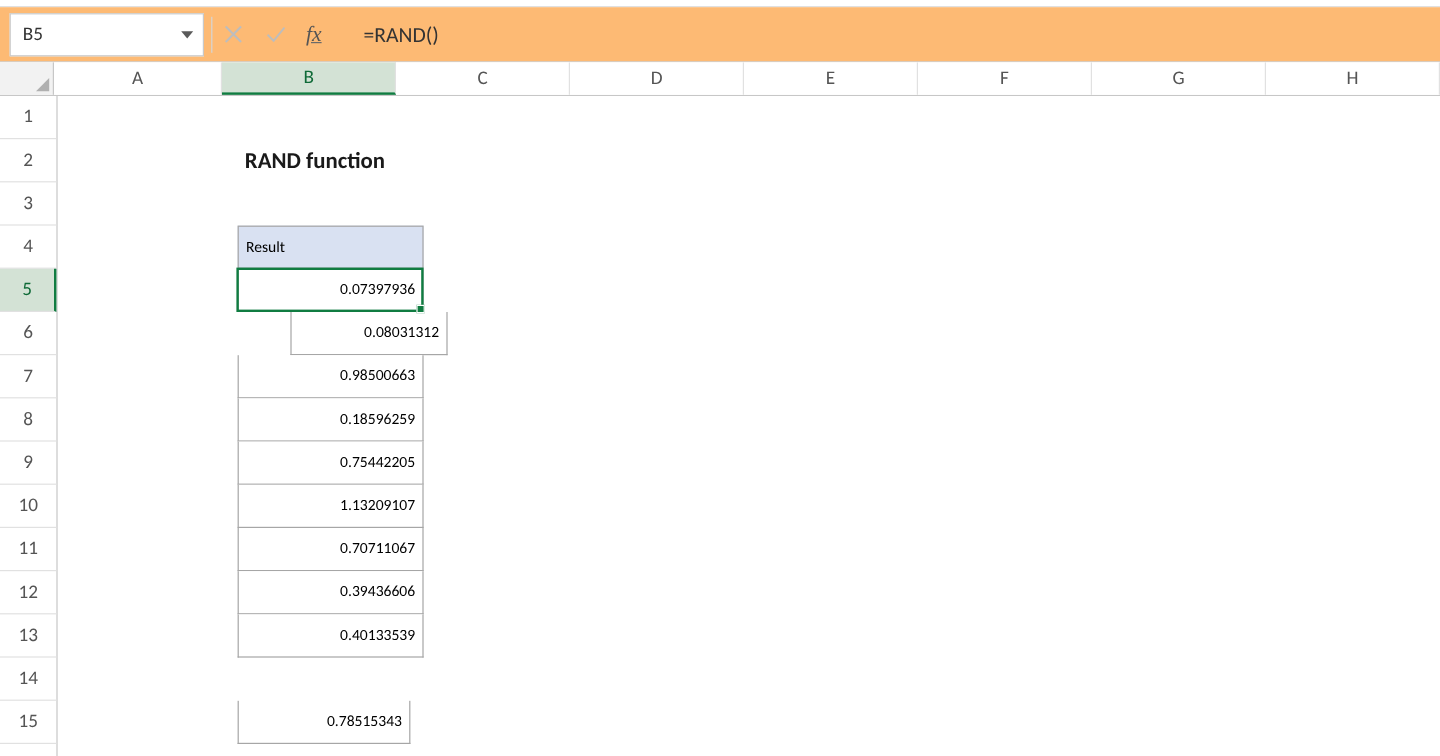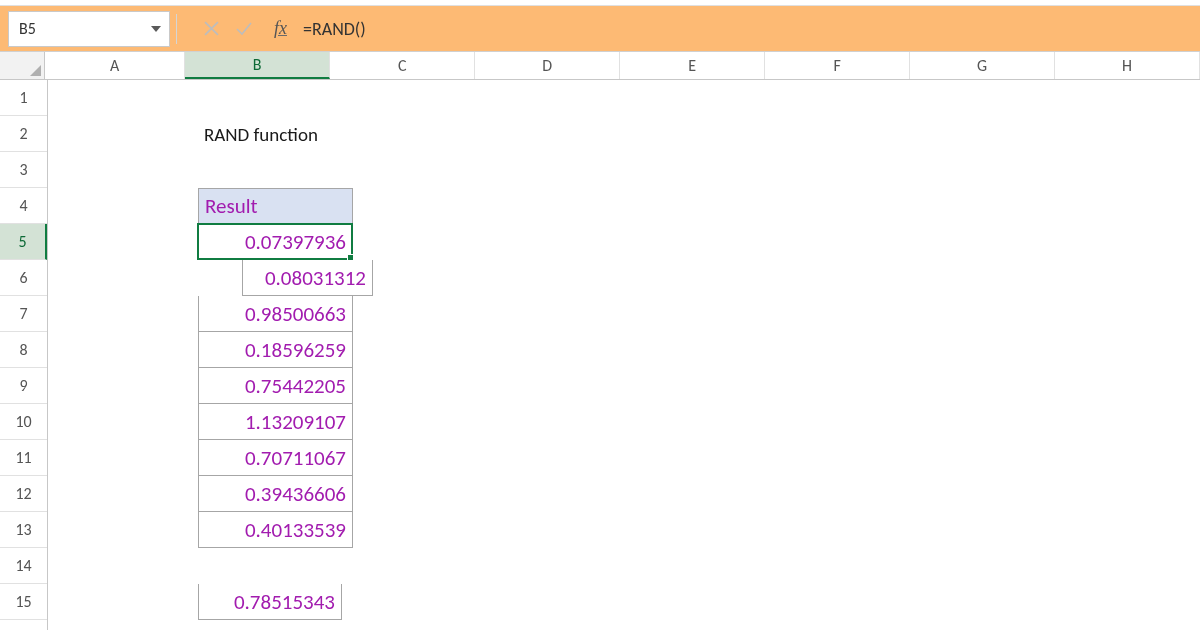--- a/index.html
+++ b/index.html
@@ -6,40 +6,40 @@
     body { font-family: Calibri, Arial, sans-serif; font-size: 14px; background: #fff; overflow: hidden; width: 1200px; height: 630px; }
     
     .thin-bar { height: 6px; background: #fff; border-bottom: 1px solid #e0e0e0; }
 
     .formula-bar { display: flex; align-items: center; height: 46px; border-bottom: 1px solid #d0d0d0; background: #fdba74; padding: 4px 8px; }
     .name-box-wrap { display: flex; align-items: center; width: 162px; border: 1px solid #c9c9c9; height: 36px; background: #fff; }
     .name-box { flex: 1; padding: 0 10px; font-size: 16px; color: #333; }
     .name-box-arrow { width: 26px; display: flex; align-items: center; justify-content: center; color: #666; }
     .divider { width: 1px; height: 30px; background: #d5d5d5; margin: 0 6px; }
     .fx-btn-group { display: flex; align-items: center; gap: 2px; padding: 0 4px; }
-    .fx-btn { width: 32px; height: 32px; display: flex; align-items: center; justify-content: flex-end; color: #6a6a6a; cursor: pointer; text-decoration: underline; }
+    .fx-btn { width: 32px; height: 32px; display: flex; align-items: center; justify-content: flex-start; color: #6a6a6a; cursor: pointer; text-decoration: underline; }
     .fx-btn.disabled { color: #bdbdbd; }
     .fx-label { font-family: 'Times New Roman', serif; font-style: italic; font-size: 18px; color: #555; }
     .formula-input { flex: 1; padding: 0 12px; font-size: 18px; color: #333; height: 100%; display: flex; align-items: center; }
 
     .col-headers { display: flex; height: 28px; border-bottom: 1px solid #c7c7c7; background: #fff; }
     .corner-cell { width: 48px; border-right: 1px solid #c7c7c7; background: #f2f2f2; position: relative; }
     .corner-cell::after { content: ''; position: absolute; right: 3px; bottom: 3px; width: 0; height: 0; border-style: solid; border-width: 0 0 11px 11px; border-color: transparent transparent #b0b0b0 transparent; }
     .col-header { border-right: 1px solid #e1e1e1; display: flex; align-items: center; justify-content: center; font-size: 16px; color: #555; background: #fff; }
     .col-header.active { background: #d3e2d5; border-bottom: 2px solid #107c41; color: #0e6a37; }
 
     .grid-body { display: flex; height: calc(100% - 80px); }
     .row-headers { width: 48px; border-right: 1px solid #c7c7c7; background: #fff; }
     .row-header { height: 36px; border-bottom: 1px solid #e1e1e1; display: flex; align-items: center; justify-content: center; font-size: 16px; color: #555; }
     .row-header.active { background: #d3e2d5; border-right: 2px solid #107c41; color: #0e6a37; }
 
     .cells { position: relative; flex: 1; }
-    .cell { position: absolute; height: 36px; display: flex; align-items: center; padding: 0 6px; font-size: 21px; color: #a21caf; }
+    .cell { position: absolute; height: 36px; display: flex; align-items: center; padding: 0 6px; font-size: 13px; color: #000000; }
     .cell.right { justify-content: flex-end; }
-    .cell.bold { font-weight: 400; font-size: 19px; color: #1a1a1a; }
+    .cell.bold { font-weight: 700; font-size: 19px; color: #1a1a1a; }
     .cell.header-cell { background: #d9e1f2; border: 1px solid #a6a6a6; }
     .cell.data-cell { border: 1px solid #a6a6a6; border-top: none; background: #fff; }
 
     .selection-box { position: absolute; border: 2px solid #107c41; background: transparent; pointer-events: none; }
     .selection-handle { position: absolute; right: -3px; bottom: -3px; width: 7px; height: 7px; background: #107c41; border: 1px solid #fff; }
 
     .triangle-down { display: inline-block; width: 0; height: 0; border-left: 5px solid transparent; border-right: 5px solid transparent; border-top: 6px solid #5a5a5a; }
   </style>
 </head>
 <body>

